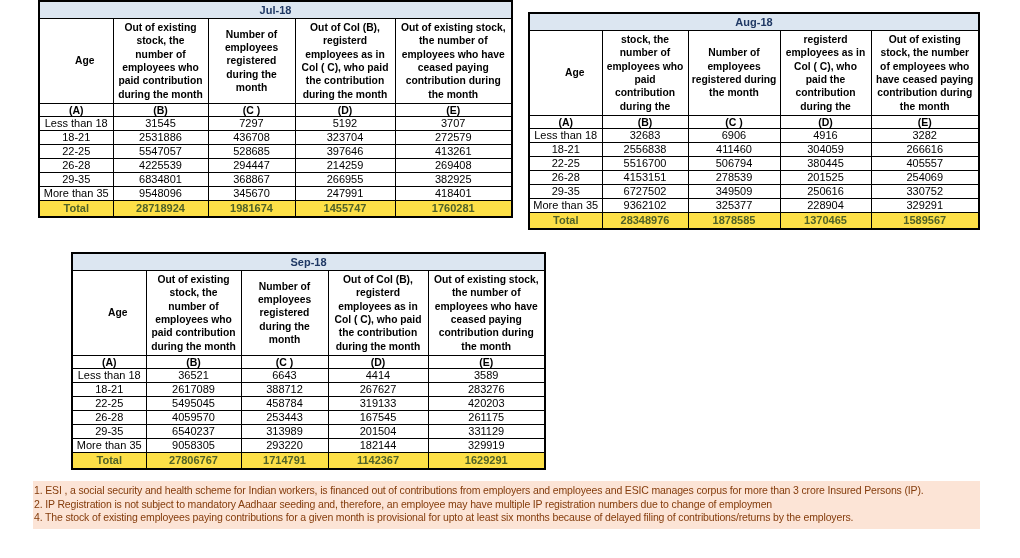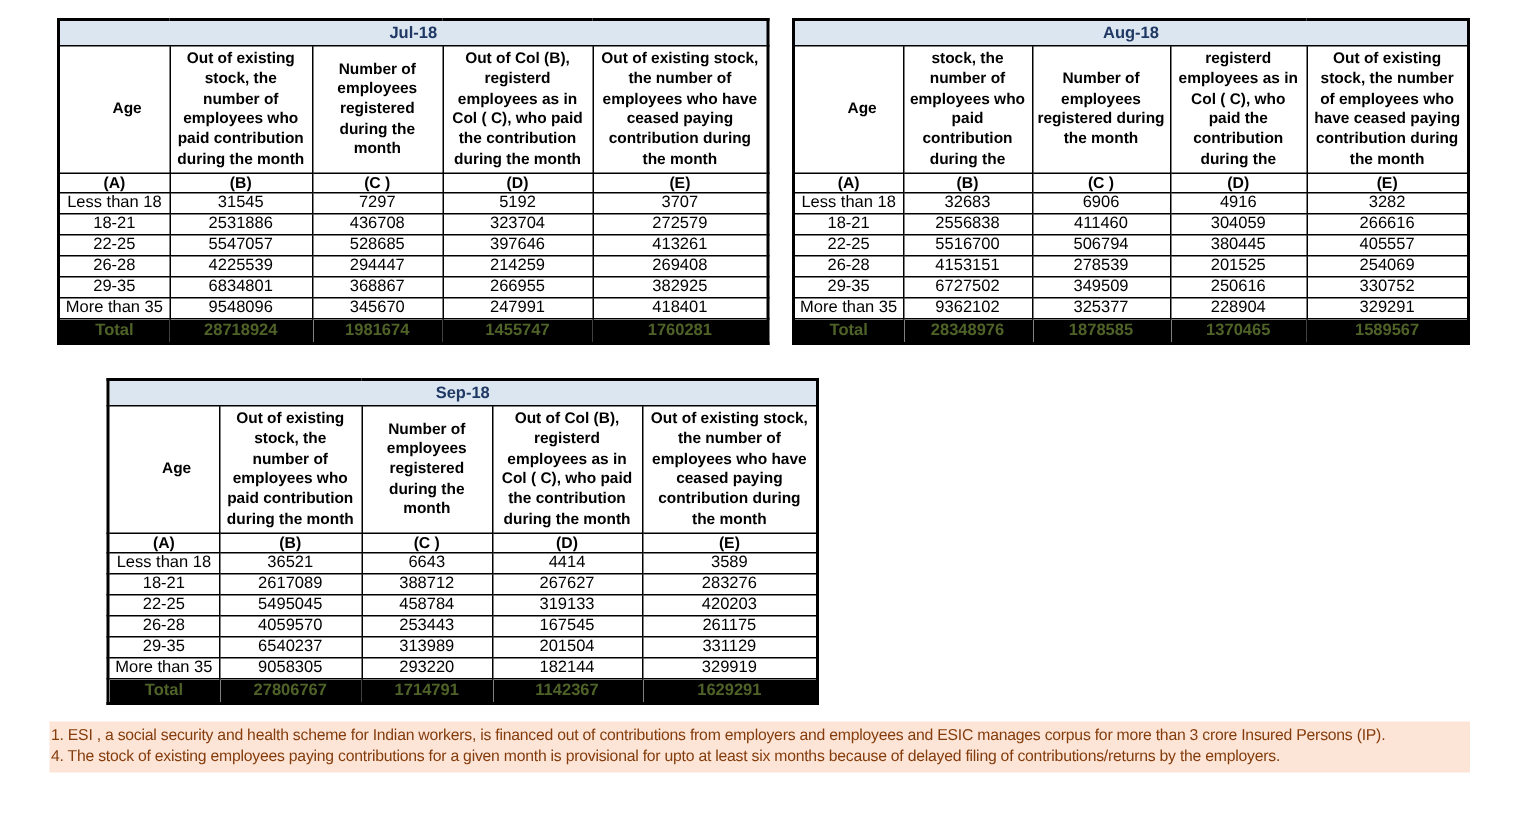--- a/index.html
+++ b/index.html
@@ -2,39 +2,39 @@
 <html><head>
 <meta charset="utf-8">
 <style>
   html,body{margin:0;padding:0;background:#ffffff;}
   #root{
     position:relative;width:1020px;height:558px;background:#ffffff;
     font-family:"Liberation Sans",sans-serif;color:#000;
     overflow:hidden;
   }
   .tblpos{position:absolute;}
-  .pos-jul{left:38px;top:12px;}
+  .pos-jul{left:38px;top:0;}
   .pos-aug{left:528px;top:12px;}
   .pos-sep{left:38px;top:252px;padding-left:33px;}
 
   table.xl{border-collapse:collapse;table-layout:fixed;background:#fff;border:2px solid #000;}
   table.xl th, table.xl td{border:1px solid #000;overflow:hidden;}
 
   th.month{
     background:#DCE6F1;color:#1F3864;font-weight:bold;font-size:11px;
     text-align:center;height:14px;padding:1px 2px;
   }
   tr.hdr th{font-weight:bold;font-size:10.3px;padding:2px 3px;vertical-align:middle;}
   .hwrap{height:80px;overflow:hidden;display:flex;align-items:center;justify-content:center;text-align:center;line-height:1.3;}
   .hwrap.left{justify-content:flex-start;text-align:left;margin-left:32px;}
   tr.letters th{font-weight:bold;font-size:10.5px;height:12px;padding:0 2px;text-align:center;}
 
   tbody td{font-size:11px;height:13px;line-height:13px;padding:0 3px;text-align:center;white-space:nowrap;}
   tbody td.lbl{text-align:center;}
-  tbody tr.total td{background:#000000;color:#4F6228;font-weight:bold;height:15px;}
+  tbody tr.total td{background:#fde047;color:#4F6228;font-weight:bold;height:15px;}
 
   .notes{
     position:absolute;left:33px;top:481px;width:947px;box-sizing:border-box;
     background:#FCE4D6;color:#843C0C;font-size:10.5px;letter-spacing:-0.15px;
     line-height:13.6px;padding:3px 4px 4px 1px;
   }
   .notes div{white-space:nowrap;}
 </style>
 </head>
 <body>
@@ -312,16 +312,17 @@
             <td>1714791</td>
             <td>1142367</td>
             <td>1629291</td>
           </tr>
         </tbody>
     </table>
   </div>
 
   <div class="notes">
     <div>1. ESI , a social security and health scheme for Indian workers, is financed out of contributions from employers and employees and ESIC manages corpus for more than 3 crore Insured Persons (IP).</div>
+    <div>2. IP Registration is not subject to mandatory Aadhaar seeding and, therefore, an employee may have multiple IP registration numbers due to change of employmen</div>
     <div>4. The stock of existing employees paying contributions for a given month is provisional for upto at least six months because of delayed filing of contributions/returns by the employers.</div>
   </div>
 
 </div>
 
 </body></html>

